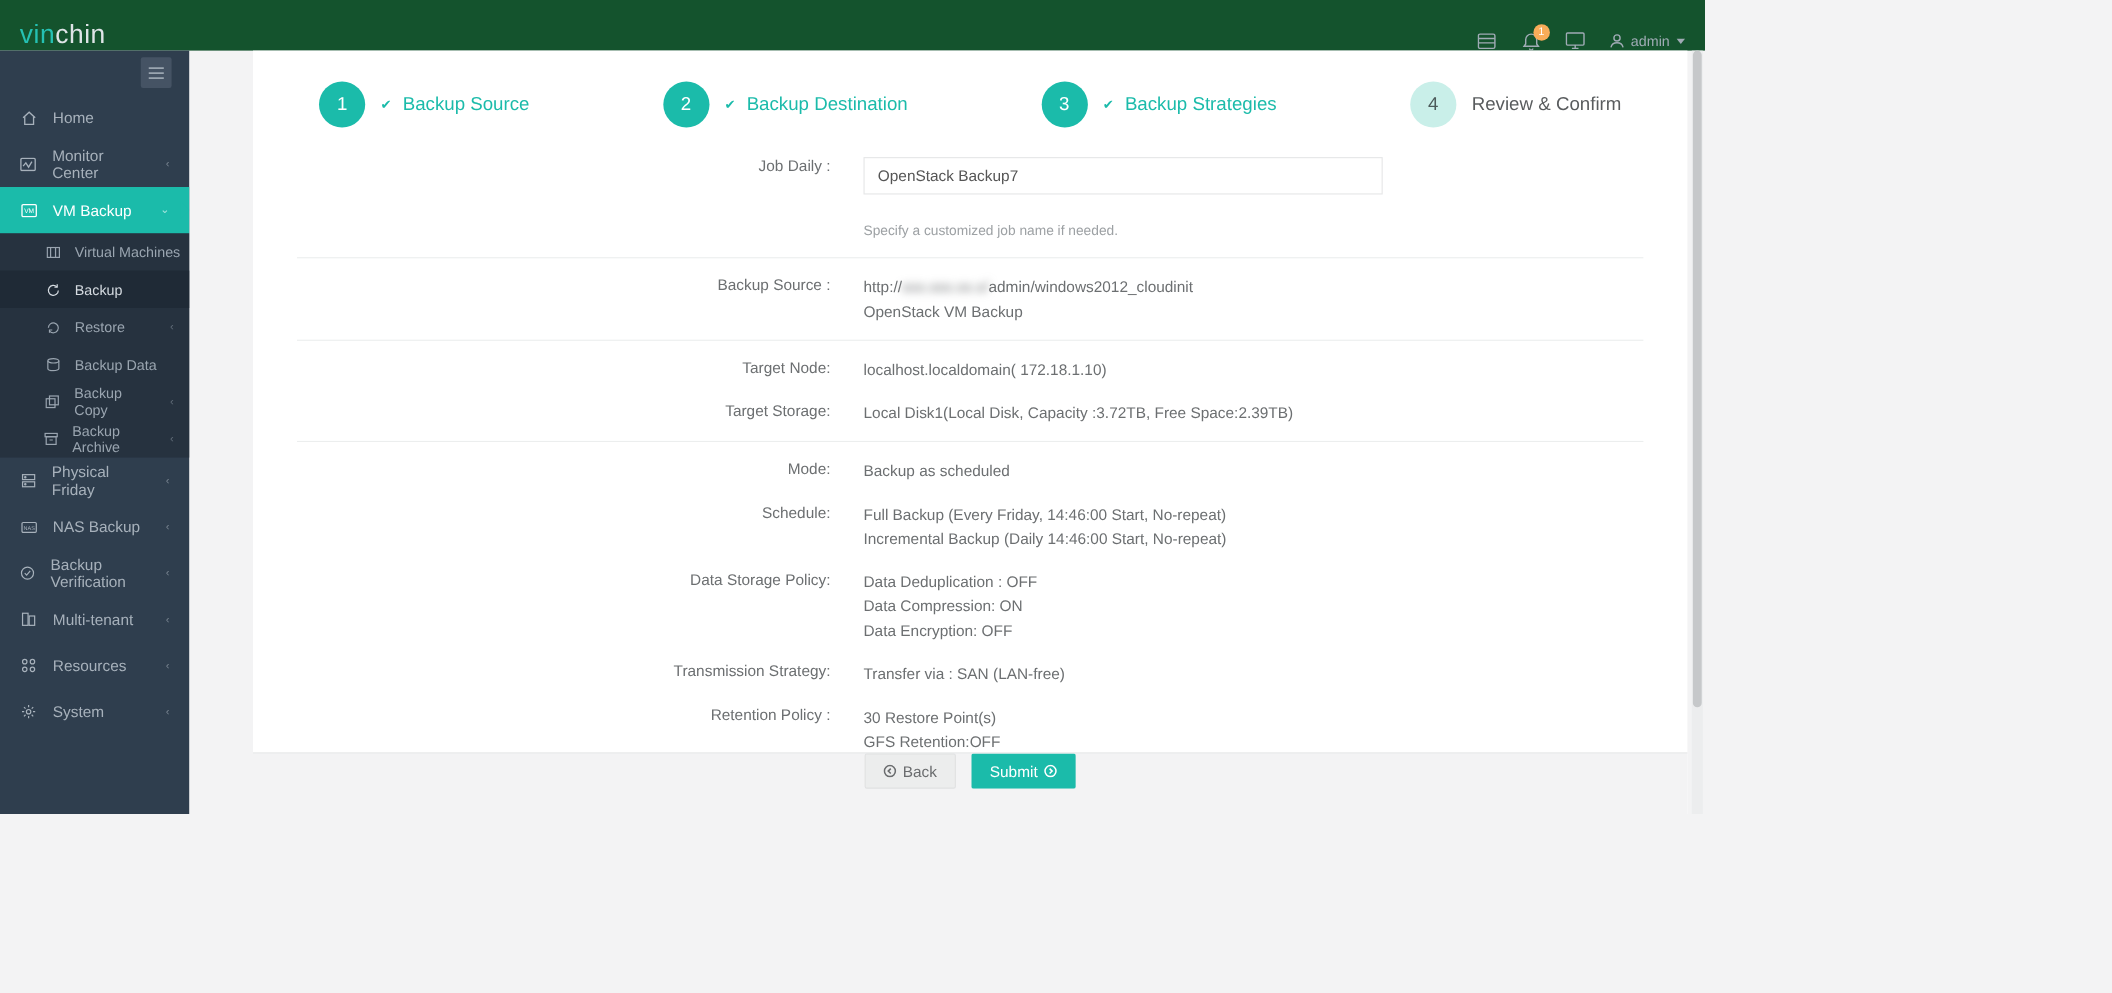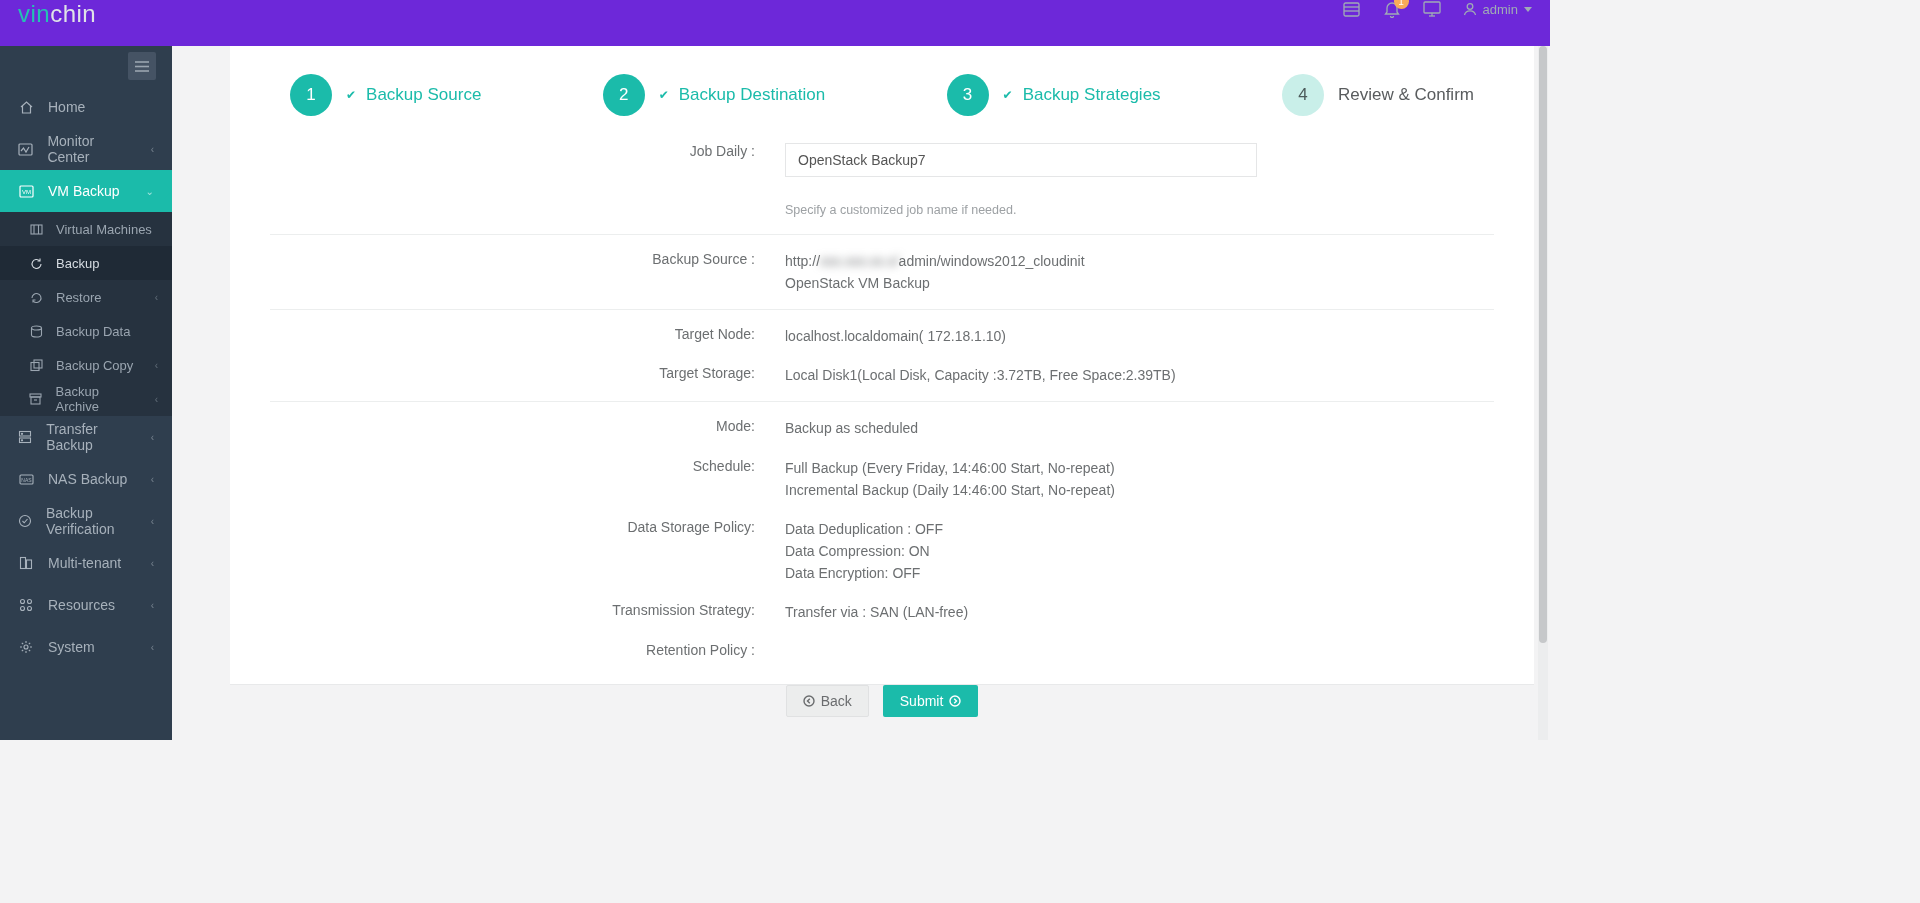--- a/index.html
+++ b/index.html
@@ -1,36 +1,36 @@
 <!DOCTYPE html>
 <html><head>
 <meta charset="utf-8">
 <style>
   *{box-sizing:border-box;margin:0;padding:0;font-family:"Helvetica Neue",Arial,sans-serif}
   body{background:#f3f3f4;color:#676a6c;font-size:13px;overflow:hidden;width:1550px;height:740px;position:relative}
   
-  .topbar{height:46px;background:#6d28d9;display:flex;align-items:flex-start;padding:0 18px;color:#cfd6dc}
+  .topbar{height:46px;background:#14532d;display:flex;align-items:flex-end;padding:0 18px;color:#cfd6dc}
   .logo{color:#dfe4e7;font-size:24px;letter-spacing:.5px}
   .logo .v{color:#25c1b3;font-weight:500}
   .logo .rest{font-weight:300}
   .top-right{margin-left:auto;display:flex;align-items:center;gap:22px}
   .top-icon{width:18px;height:18px;display:flex;align-items:center;justify-content:center;color:#a0abb5;cursor:pointer;position:relative}
   .bell-badge{position:absolute;top:-6px;right:-8px;background:#f8ac59;color:#fff;border-radius:50%;width:15px;height:15px;font-size:10px;display:flex;align-items:center;justify-content:center}
   .user{display:flex;align-items:center;gap:6px;color:#a0abb5;cursor:pointer;font-size:13px}
   
   .sidebar{position:absolute;top:46px;left:0;bottom:0;width:172px;background:#2f3e4e;color:#a7b1bb}
   .burger-row{height:40px;display:flex;justify-content:flex-end;align-items:center;padding-right:16px}
   .burger{width:28px;height:28px;background:#455364;border-radius:2px;display:flex;align-items:center;justify-content:center;cursor:pointer}
   .nav-item{height:42px;display:flex;align-items:center;padding:0 18px;gap:14px;cursor:pointer;font-size:14px;position:relative}
   .nav-item.active{background:#1bbbaa;color:#fff}
   .nav-item .chev{margin-left:auto;font-size:10px;opacity:.6}
   .nav-item.active::after{content:"";position:absolute;right:-8px;top:50%;transform:translateY(-50%);border:8px solid transparent;border-left-color:#1bbbaa}
   .nav-icon{width:16px;display:inline-flex;justify-content:center}
   .sub{background:#26323f}
-  .sub .nav-sub{height:34px;display:flex;align-items:center;gap:12px;padding-left:28px;font-size:13px;color:#9aa5b0;cursor:pointer;position:relative}
+  .sub .nav-sub{height:34px;display:flex;align-items:center;gap:12px;padding-left:40px;font-size:13px;color:#9aa5b0;cursor:pointer;position:relative}
   .sub .nav-sub.active{background:#1f2a36;color:#d5dbe1}
   .sub .nav-sub .chev{margin-left:auto;margin-right:14px;font-size:10px;opacity:.5}
   
   .main{position:absolute;left:210px;right:0;top:46px;bottom:0;display:flex;flex-direction:column}
   .panel{background:#fff;margin:0 16px 0 20px;flex:1;display:flex;flex-direction:column;min-height:0}
   
   .wizard{display:flex;align-items:center;justify-content:space-between;padding:28px 60px 16px 60px}
   .step{display:flex;align-items:center;gap:14px}
   .circ{width:42px;height:42px;border-radius:50%;display:flex;align-items:center;justify-content:center;color:#fff;font-size:17px;background:#1bbbaa}
   .circ.current{background:#c9efe9;color:#4c5a5a}
@@ -202,21 +202,21 @@
   </div>
   <div class="nav-item">
     <span class="nav-icon">
         <svg width="14" height="14" viewBox="0 0 14 14" fill="none" stroke="currentColor" stroke-width="1.1">
           <rect x="1.5" y="1.5" width="11" height="4.5"></rect>
           <rect x="1.5" y="8" width="11" height="4.5"></rect>
           <circle cx="4" cy="3.8" r=".6" fill="currentColor"></circle>
           <circle cx="4" cy="10.3" r=".6" fill="currentColor"></circle>
         </svg>
       </span>
-    <span>Transfer Backup</span>
+    <span>Physical Friday</span>
     <span class="chev">‹</span>
   </div>
   <div class="nav-item">
     <span class="nav-icon">
         <svg width="15" height="11" viewBox="0 0 15 11" fill="none" stroke="currentColor" stroke-width="1.1">
           <rect x="1" y="1" width="13" height="9" rx="1"></rect>
           <text x="7.5" y="7.5" font-size="5" text-anchor="middle" fill="currentColor" stroke="none">NAS</text>
         </svg>
       </span>
     <span>NAS Backup</span>
@@ -350,20 +350,24 @@
         </div>
       </div>
 
       <div class="row">
         <div class="lbl">Transmission Strategy:</div>
         <div class="val">Transfer via : SAN (LAN-free)</div>
       </div>
 
       <div class="row">
         <div class="lbl">Retention Policy :</div>
+        <div class="val">
+          <span>30 Restore Point(s)</span><br>
+          <span>GFS Retention:OFF</span>
+        </div>
       </div>
 
       <div class="row">
         
         
       </div>
 
     </div>
 
     <div class="footer">

